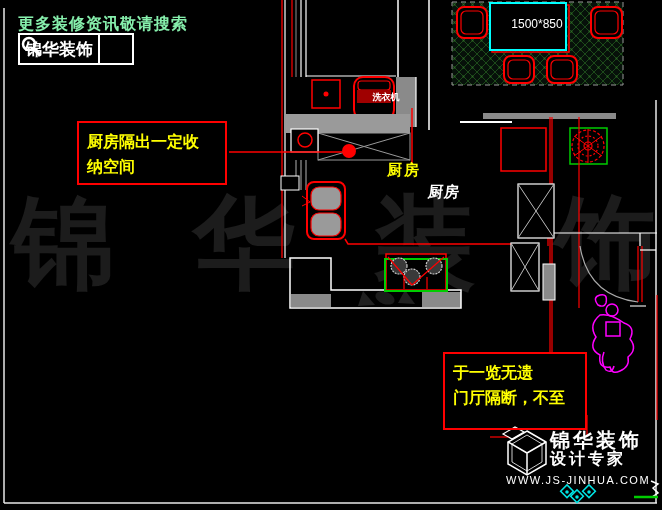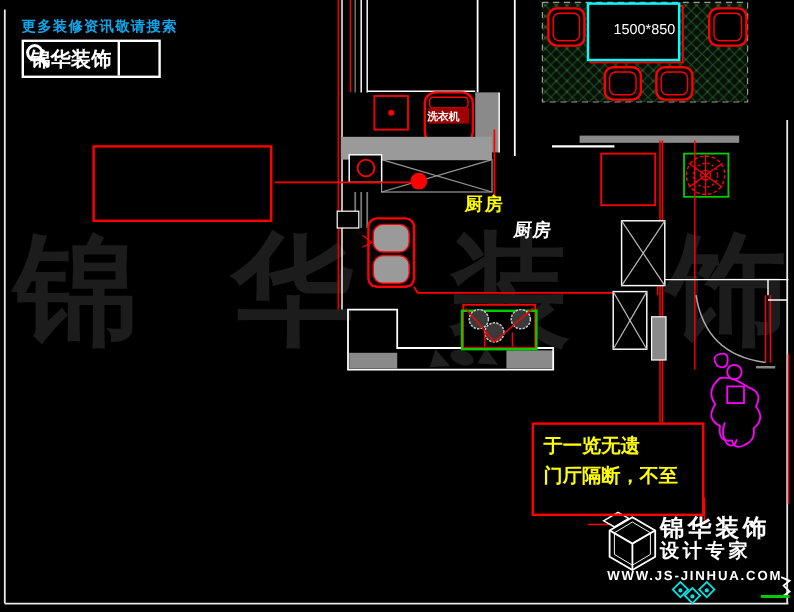--- a/index.html
+++ b/index.html
@@ -1,43 +1,43 @@
 <!DOCTYPE html>
 <html><head>
 <meta charset="utf-8">
 <style>
   html,body{margin:0;padding:0;background:#000;}
   #stage{position:relative;width:662px;height:510px;background:#000;overflow:hidden;
          font-family:"Liberation Sans",sans-serif;}
   .abs{position:absolute;}
   .lbl{position:absolute;white-space:nowrap;}
   
-  .search-hint{left:18px;top:14px;color:#0ea5e9;font-size:12px;font-weight:bold;letter-spacing:1px;}
+  .search-hint{left:18px;top:14px;color:#86efac;font-size:16px;font-weight:bold;letter-spacing:1px;}
   .brand-box{left:18px;top:33px;width:112px;height:28px;border:2px solid #fff;display:flex;}
   .brand-cell{width:78px;display:flex;align-items:center;justify-content:center;
               color:#fff;font-size:17px;font-weight:bold;border-right:2px solid #fff;}
   .mag-cell{flex:1;display:flex;align-items:center;justify-content:center;}
   
   .note{position:absolute;border:2px solid #f00;color:#ff0;font-weight:bold;
         font-size:16px;line-height:1.55;padding:7px 8px;}
   .note1{left:77px;top:121px;width:130px;height:46px;}
   .note2{left:443px;top:352px;width:124px;height:60px;}
   
   .table-size{left:490px;top:17px;width:94px;text-align:center;color:#fff;font-size:12px;}
-  .washer-lbl{left:356px;top:91px;width:24px;text-align:center;color:#fff;font-size:9px;font-weight:bold;}
+  .washer-lbl{left:356px;top:91px;width:60px;text-align:center;color:#fff;font-size:9px;font-weight:bold;}
   .kitchen-y{left:387px;top:161px;color:#ff0;font-size:15px;font-weight:bold;letter-spacing:2px;}
   .kitchen-w{left:428px;top:183px;color:#fff;font-size:15px;font-weight:bold;letter-spacing:1px;transform:skewX(-6deg);}
   
   .watermark{left:12px;top:190px;width:645px;display:flex;justify-content:space-between;
              color:#1c1c1c;font-size:102px;line-height:1.05;font-weight:bold;
              font-family:"Liberation Serif",serif;pointer-events:none;}
   
   .f-brand1{left:550px;top:427px;color:#fff;font-size:20px;font-weight:bold;letter-spacing:3px;}
   .f-brand2{left:550px;top:449px;color:#fff;font-size:16px;font-weight:bold;letter-spacing:3px;}
-  .f-web{left:506px;top:474px;color:#fff;font-size:11px;font-weight:bold;letter-spacing:1.5px;}
+  .f-web{left:506px;top:474px;color:#fff;font-size:11px;font-weight:normal;letter-spacing:1.5px;}
   svg{position:absolute;left:0;top:0;}
 </style>
 </head>
 <body>
 
 <div id="stage">
 
   <div class="abs watermark">
     <span>锦</span>
     <span>华</span>
@@ -233,20 +233,22 @@
     <div class="brand-cell">锦华装饰</div>
     <div class="mag-cell">
       <svg width="22" height="22" viewBox="0 0 22 22">
         <circle cx="9" cy="9" r="6" fill="none" stroke="#fff" stroke-width="2.5"></circle>
         <line x1="13.5" y1="13.5" x2="19" y2="19" stroke="#fff" stroke-width="3.5" stroke-linecap="round"></line>
       </svg>
     </div>
   </div>
 
   <div class="note note1">
+    <div>厨房隔出一定收</div>
+    <div>纳空间</div>
   </div>
   <div class="note note2">
     <div>于一览无遗</div>
     <div>门厅隔断，不至</div>
   </div>
 
   <div class="lbl table-size">1500*850</div>
   <div class="lbl washer-lbl">洗衣机</div>
   <div class="lbl kitchen-y">厨房</div>
   <div class="lbl kitchen-w">厨房</div>

